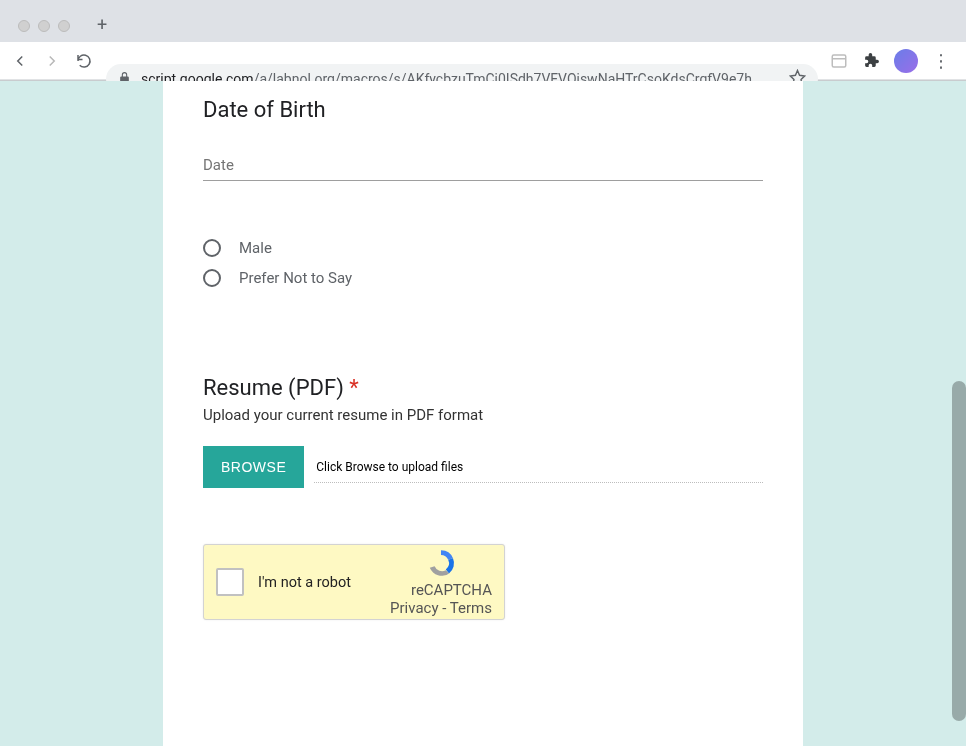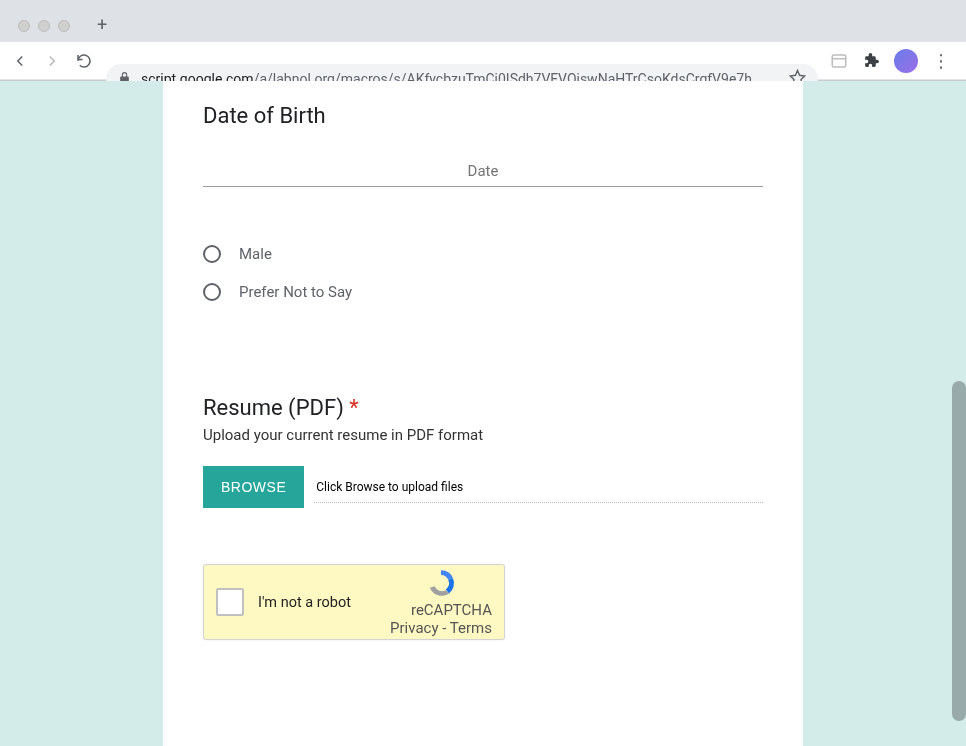--- a/index.html
+++ b/index.html
@@ -115,32 +115,31 @@
       width: 640px;
       margin: 0 auto;
       height: 100%;
       padding: 0 40px;
       position: relative;
     }
     .section-title {
       font-size: 22px;
       color: #202124;
       font-weight: 400;
-      padding-top: 22px;
+      padding-top: 16px;
     }
     .date-field {
       margin-top: 34px;
       border-bottom: 1px solid #9e9e9e;
       padding-bottom: 6px;
       color: #757575;
       font-size: 15px;
-      text-align: center;
     }
     .gender-section { margin-top: 58px; }
-    .radio-group { margin-top: 24px; display:flex; flex-direction:column; gap: 20px; }
+    .radio-group { margin-top: 24px; display:flex; flex-direction:column; gap: 12px; }
     .radio-item { display:flex; align-items:center; gap: 18px; }
     .radio-circle {
       width: 18px; height: 18px; border: 2px solid #5f6368; border-radius:50%;
     }
     .radio-label { color:#5f6368; font-size:15px; }
     .resume-section { margin-top: 72px; }
     .required-star { color:#d93025; }
     .helper-text { color:#333; font-size:15px; margin-top:6px; }
     .upload-row { display:flex; align-items:center; gap:10px; margin-top:22px; }
     .browse-btn {

